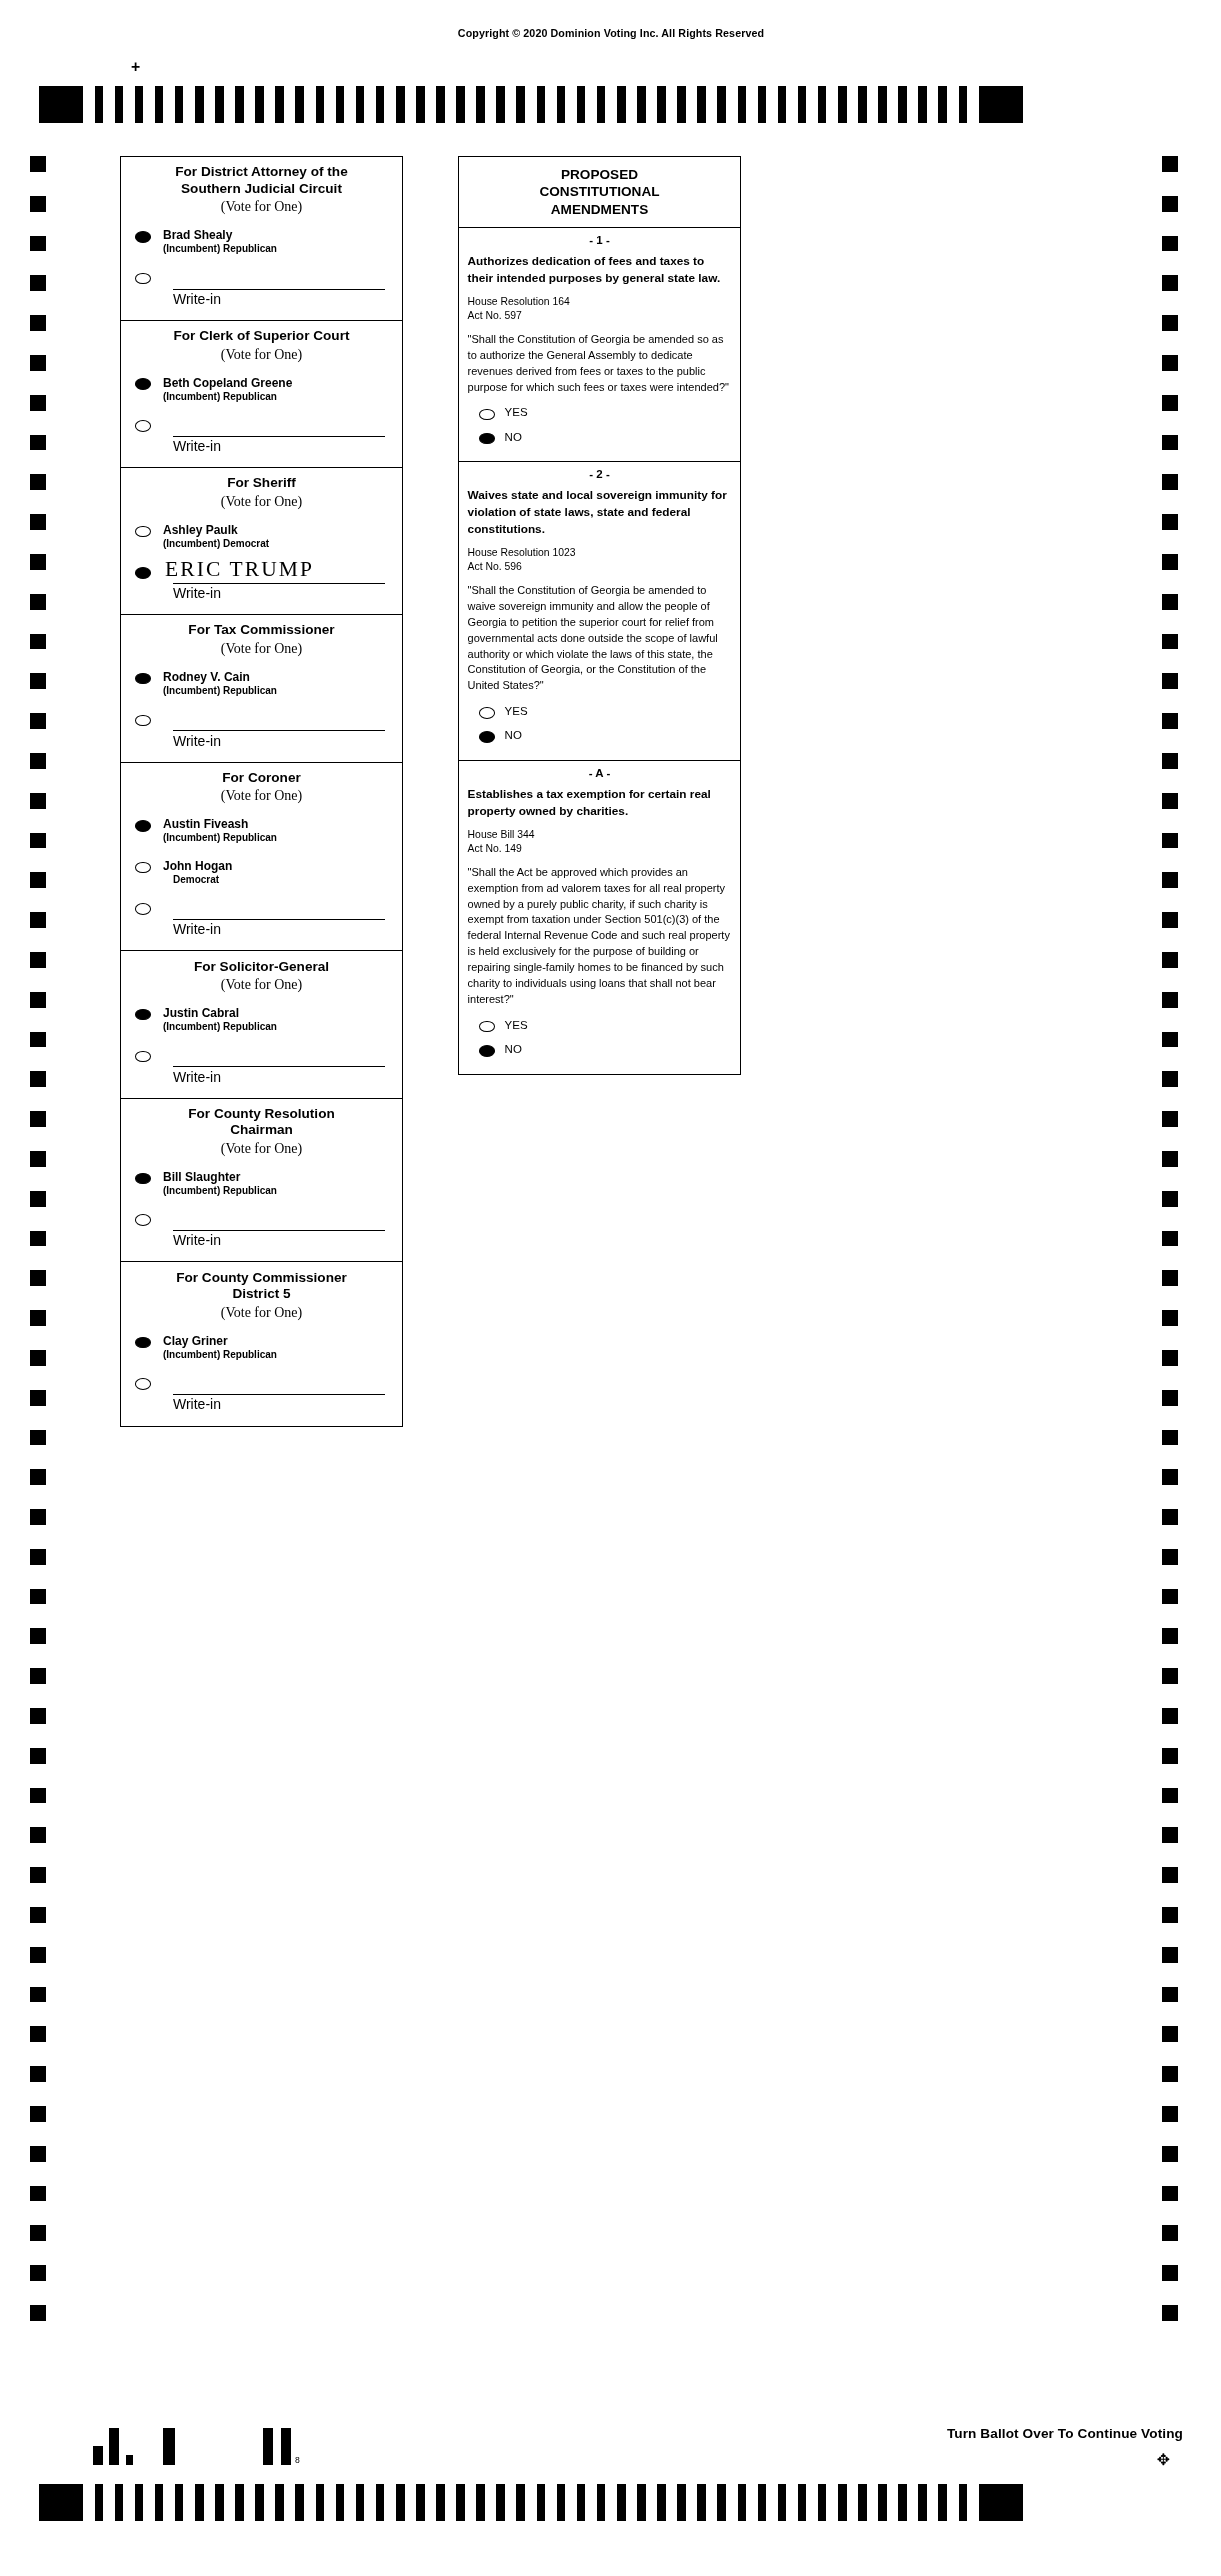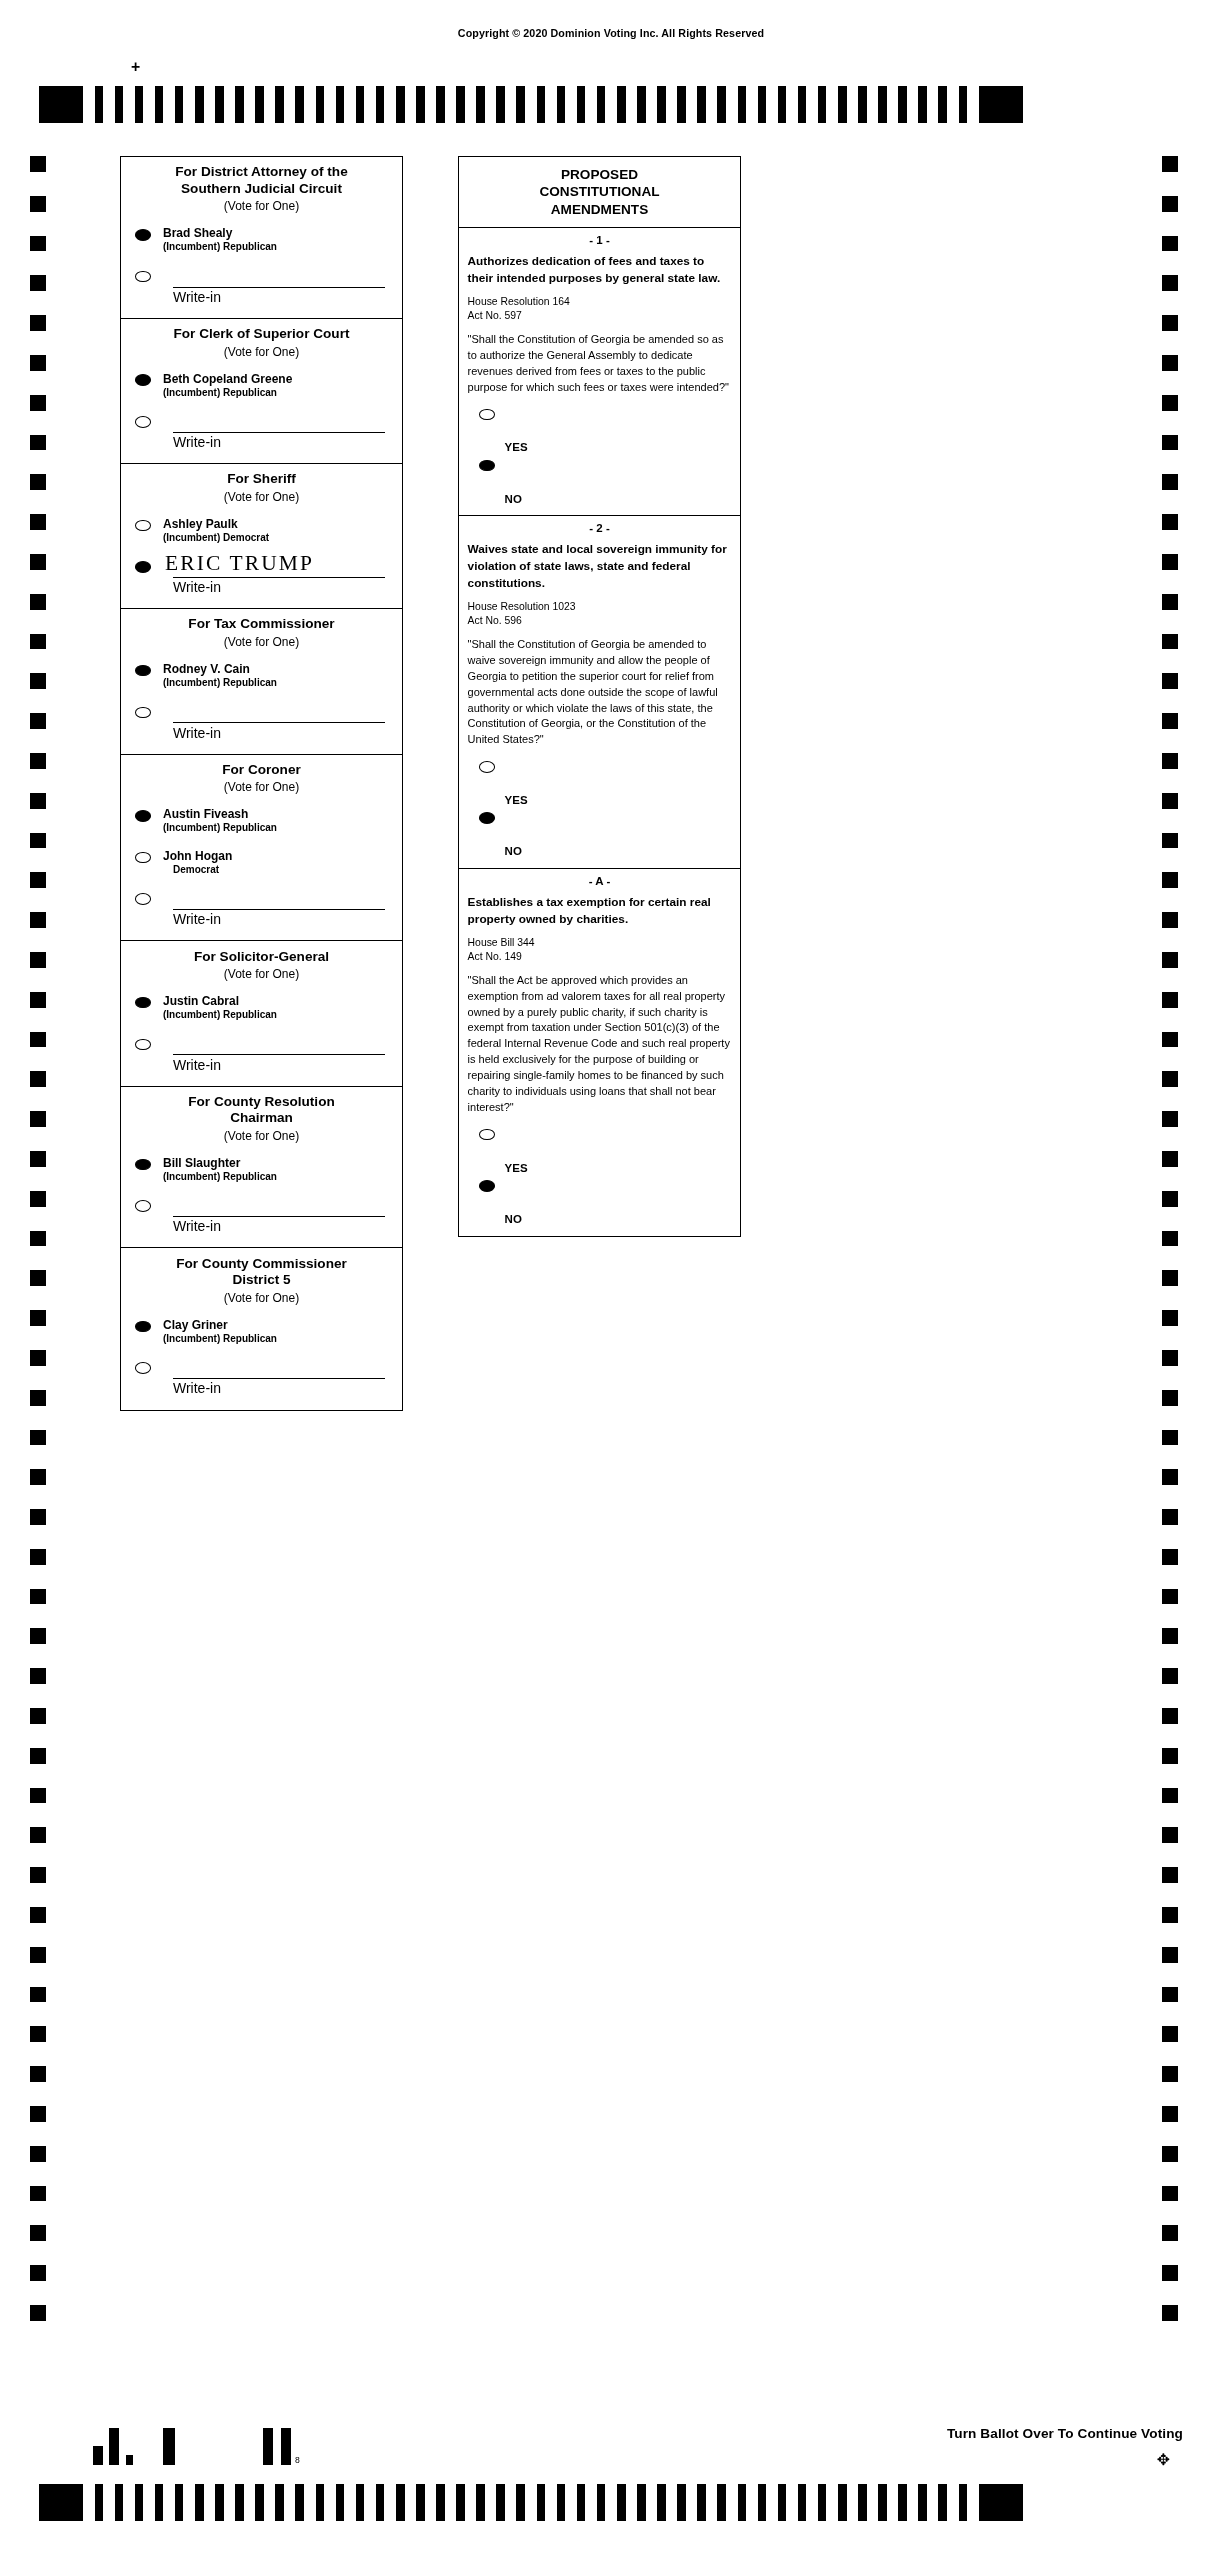--- a/index.html
+++ b/index.html
@@ -124,22 +124,23 @@
   .contest-header {
     text-align: center;
     padding: 7.2px 5.7px 5.7px 5.7px;
   }
   .contest-title {
     font-size: 13.6px;
     font-weight: bold;
     line-height: 1.22;
   }
   .contest-instr {
-    font-size: 12px;
+    font-size: 14px;
     margin-top: 2.1px;
+    font-family: Liberation Serif, serif;
   }
 
   .options {
     padding: 2.9px 0 4.3px 0;
   }
 
   .option {
     position: relative;
     min-height: 33px;
     padding: 4.3px 7.2px 4.3px 42px;
@@ -246,22 +247,21 @@
     position: relative;
     padding: 2.1px 0 2.1px 37px;
     min-height: 20px;
   }
   .qopt .oval {
     left: 11.5px;
     top: 4.3px;
   }
   .qopt .lbl {
     font-size: 11.5px;
-    font-weight: bold;
-    margin-top: 35px;
+    font-weight: normal;
   }
 
   
   .turn-ballot {
     position: absolute;
     right: 39px;
     top: 2426px;
     font-size: 13.6px;
     font-weight: bold;
     letter-spacing: 0.1px;

